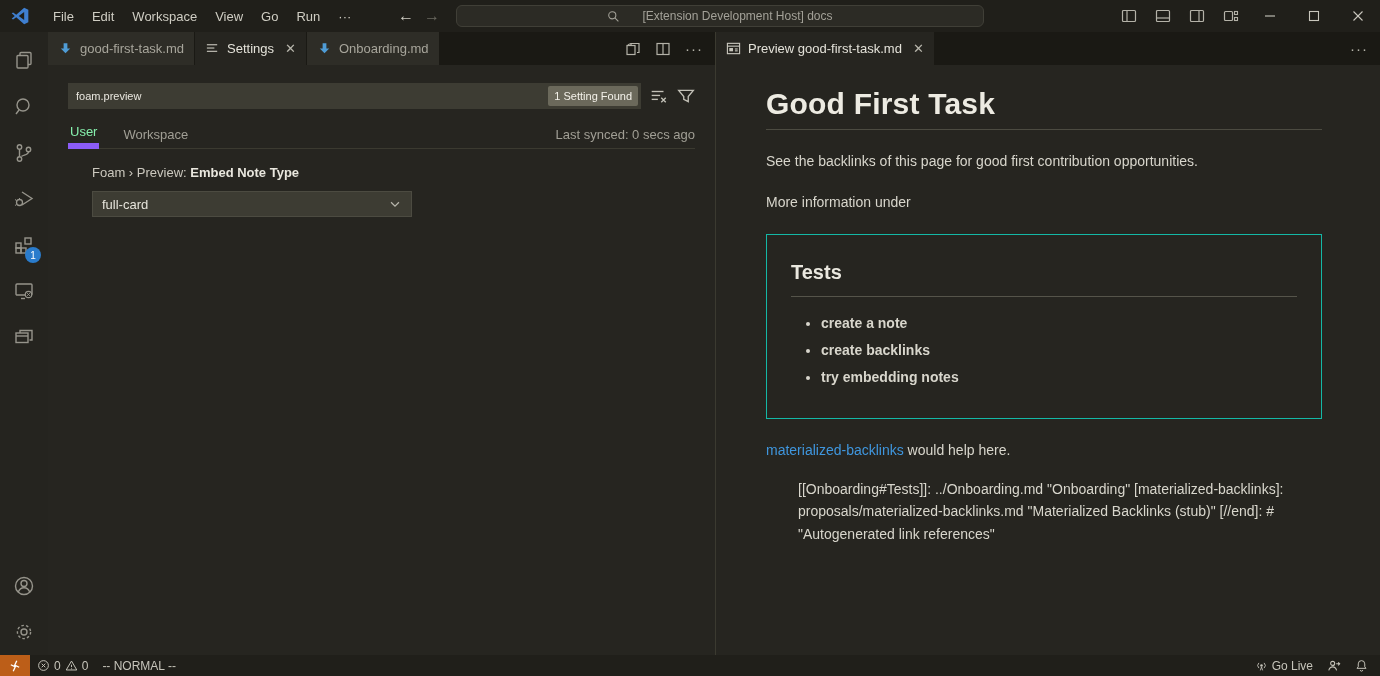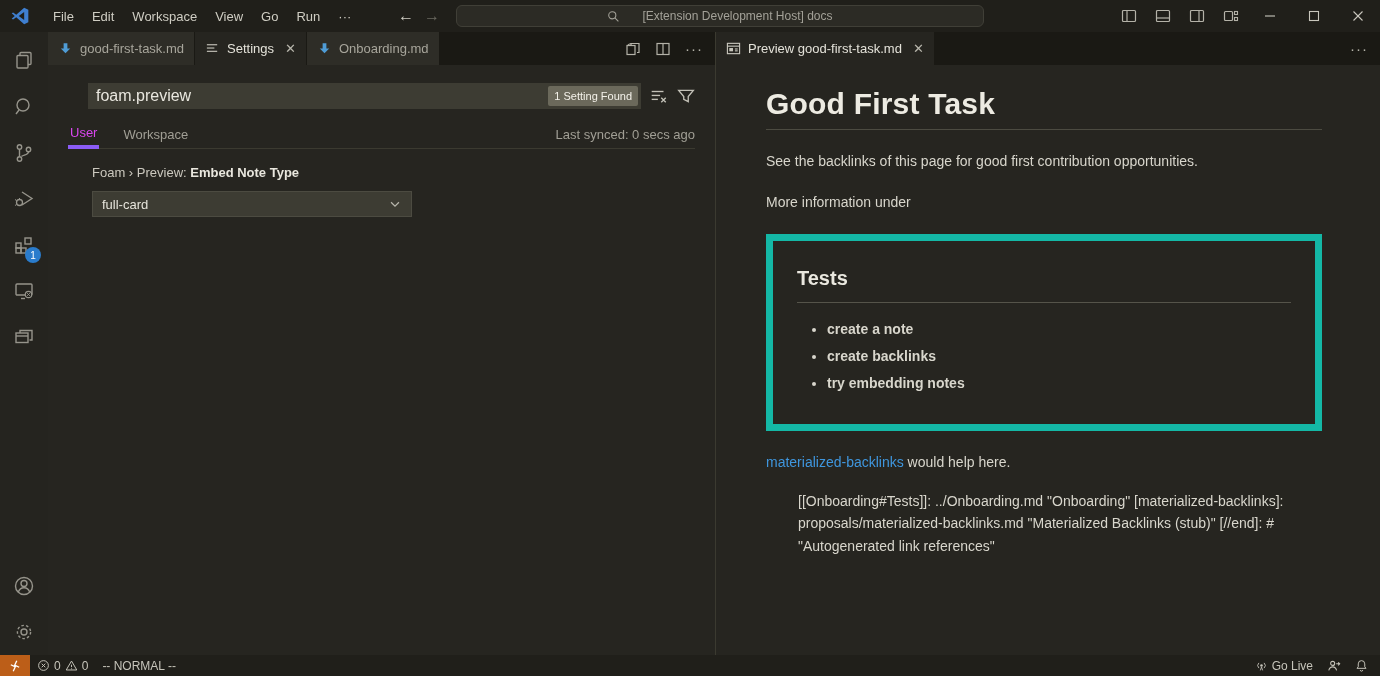--- a/index.html
+++ b/index.html
@@ -62,57 +62,56 @@
   .tab-active { background:#262520; color:#e4e2d9; }
   .tab-close { color:#b9b7ad; font-size:13px; margin-left:4px; }
   .editor-actions { margin-left:auto; display:flex; align-items:center; gap:14px; padding:0 12px; color:#b4b2a8; }
   .dots { font-size:15px; letter-spacing:1px; color:#b4b2a8; }
 
   
   .settings-body { padding:18px 20px 0; display:flex; flex-direction:column; min-height:0; }
   .settings-search-row { display:flex; align-items:center; gap:9px; }
   .settings-search {
     flex:1; height:26px; background:#3d3c33; border:none; outline:none;
-    color:#e9e7df; font-size:16px; padding:0 118px 0 8px; position:relative;
+    color:#e9e7df; font-size:11px; padding:0 118px 0 8px; position:relative;
     font-family:"Liberation Sans","DejaVu Sans",sans-serif;
-    margin-left:20px;
   }
   .search-wrap { position:relative; flex:1; display:flex; }
   .result-badge {
     position:absolute; right:3px; top:3px; height:20px; background:#6b695b; color:#f4f2ea;
     font-size:11px; display:flex; align-items:center; padding:0 6px; border-radius:2px;
   }
   .search-action { color:#c3c1b7; }
 
   .scope-row {
     display:flex; align-items:center; margin-top:12px; border-bottom:1px solid #3b3a30;
     font-size:13px; height:28px;
   }
   .scope-tab { padding:0 2px; margin-right:22px; height:28px; display:flex; align-items:center; }
-  .scope-active { color:#d946ef; border-bottom:4px solid #8b5cf6; }
+  .scope-active { color:#86efac; border-bottom:6px solid #8b5cf6; }
   .scope-inactive { color:#a19f95; }
   .last-synced { margin-left:auto; color:#a19f95; font-size:13px; }
 
   .setting-item { margin:16px 0 0 24px; }
   .setting-title { font-size:13px; color:#ccc9bf; }
   .setting-title b { color:#e9e7de; font-weight:700; }
   .select-box {
     margin-top:11px; width:320px; height:26px; background:#3d3c33; border:1px solid #4c4b41;
     display:flex; align-items:center; font-size:13px; color:#e6e4db; padding:0 9px;
   }
   .select-box .chev { margin-left:auto; color:#b8b6ac; }
 
   
   .preview-body { padding:22px 58px 0 50px; font-size:14px; color:#d8d6cc; overflow:hidden; }
   .md-h1 {
     font-size:30px; font-weight:600; color:#edebe2; letter-spacing:.2px;
     padding-bottom:8px; border-bottom:1px solid #4c4b41;
   }
   .md-p { margin-top:21px; line-height:1.45; }
-  .md-card { margin-top:21px; border:7px solid #14b8a6; padding:26px 24px 24px; }
+  .md-card { margin-top:21px; border:1px solid #14b8a6; padding:26px 24px 24px; }
   .md-h2 { font-size:20px; font-weight:600; color:#eae8df; padding-bottom:12px; border-bottom:1px solid #55544a; }
   .md-card ul { margin:16px 0 0; padding-left:30px;font-weight:bold; }
   .md-card li { margin-bottom:7px; line-height:1.45; }
   .md-link { color:#3f96dd; text-decoration:none; }
   .md-refs { margin-top:17px; line-height:1.62; max-width:560px;margin-left:32px; }
 
   
   .statusbar {
     position:absolute; left:0; right:0; bottom:0; height:21px; background:#201f1a;
     display:flex; align-items:center; font-size:12px; color:#c6c4ba; z-index:20;

